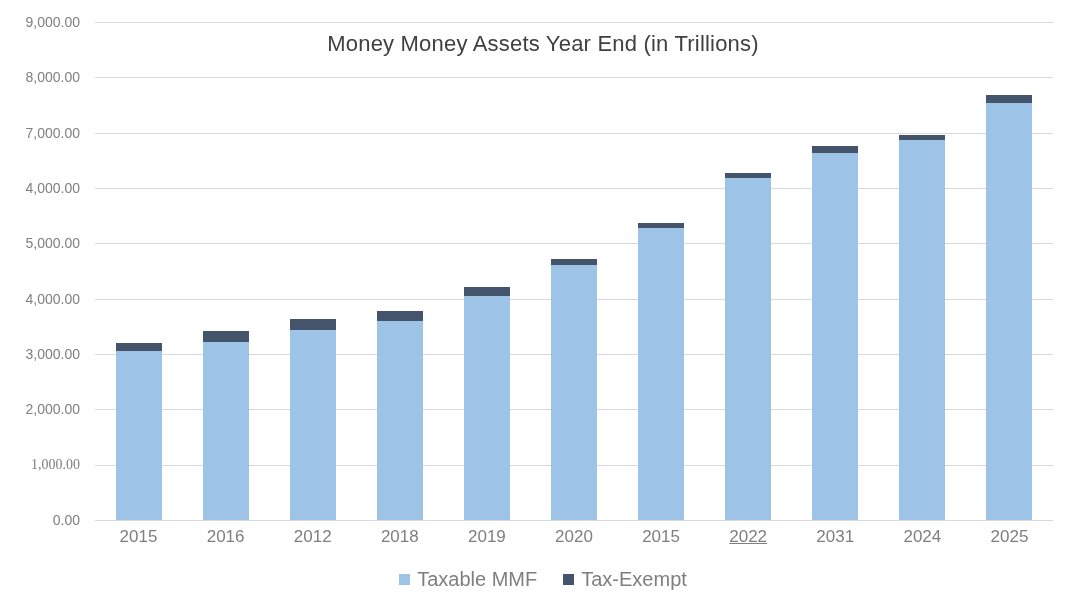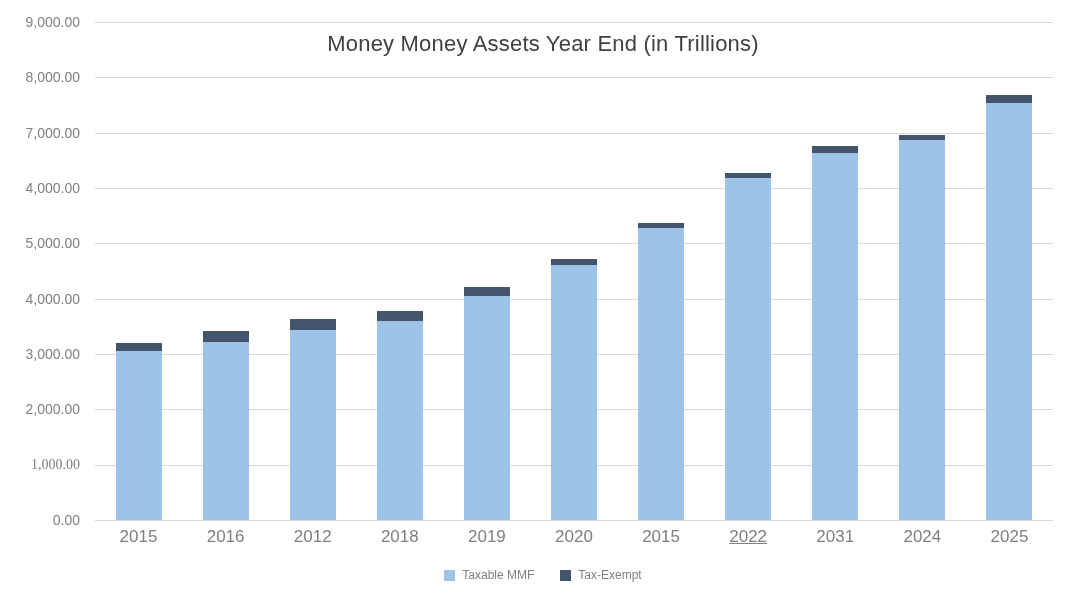--- a/index.html
+++ b/index.html
@@ -135,21 +135,21 @@
     display: flex;
     align-items: center;
     gap: 7px;
   }
   .legend-swatch {
     width: 11px;
     height: 11px;
     flex: 0 0 auto;
   }
   .legend-text {
-    font-size: 12px;
+    font-size: 20px;
     color: #7f7f7f;
     white-space: nowrap;
   }
 </style>
 </head>
 <body>
 
 <div id="chart-root">
 
   <div class="chart-title">Money Money Assets Year End (in Trillions)</div>

